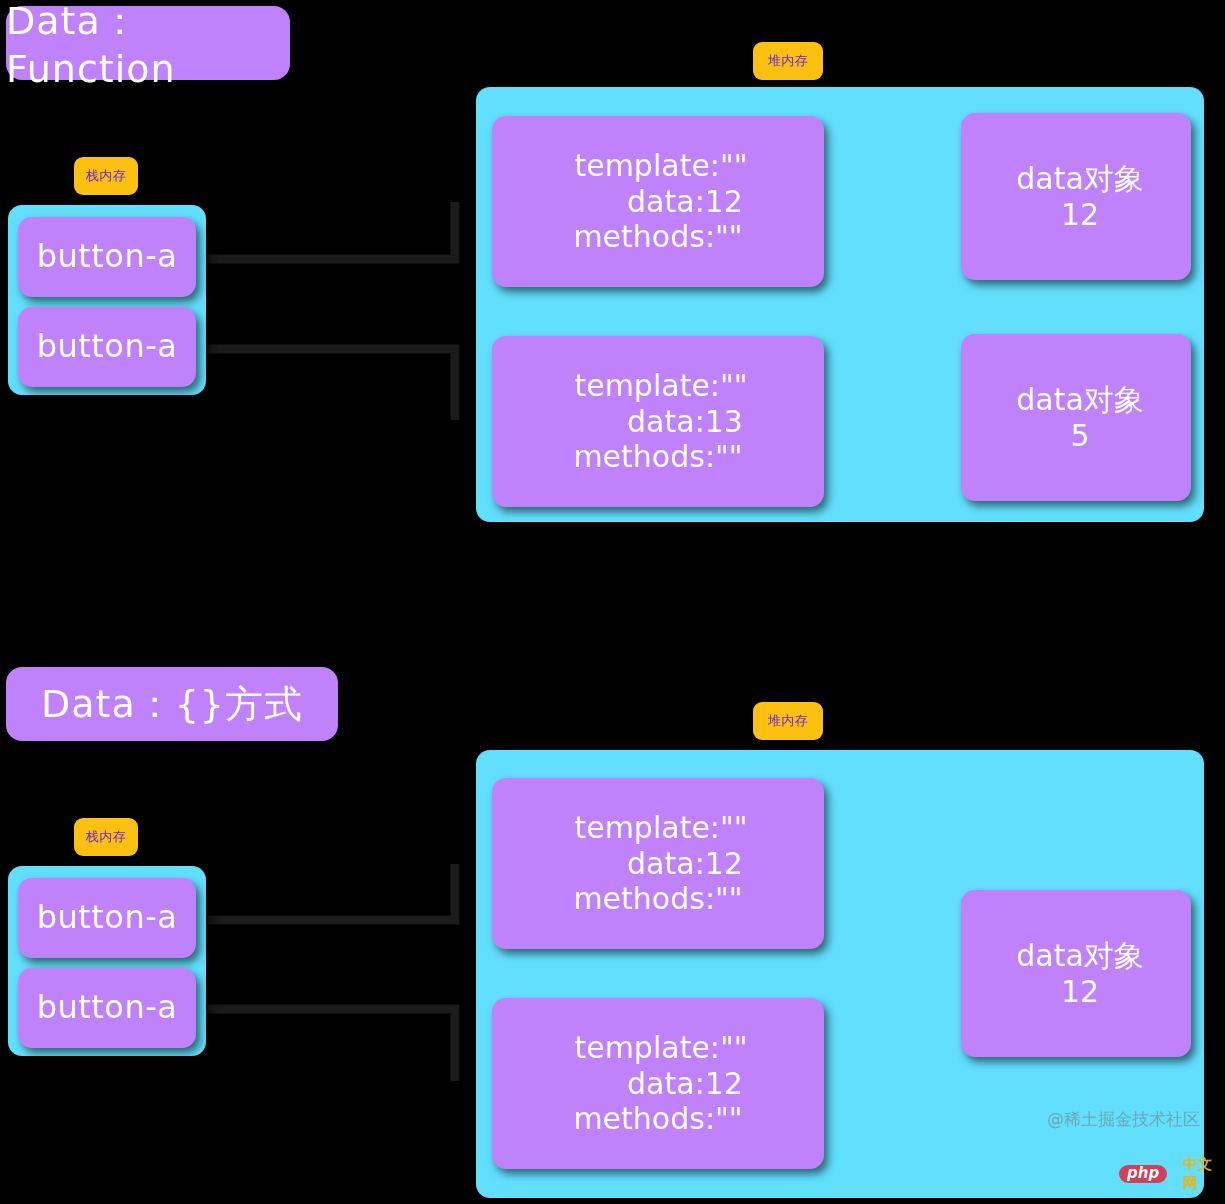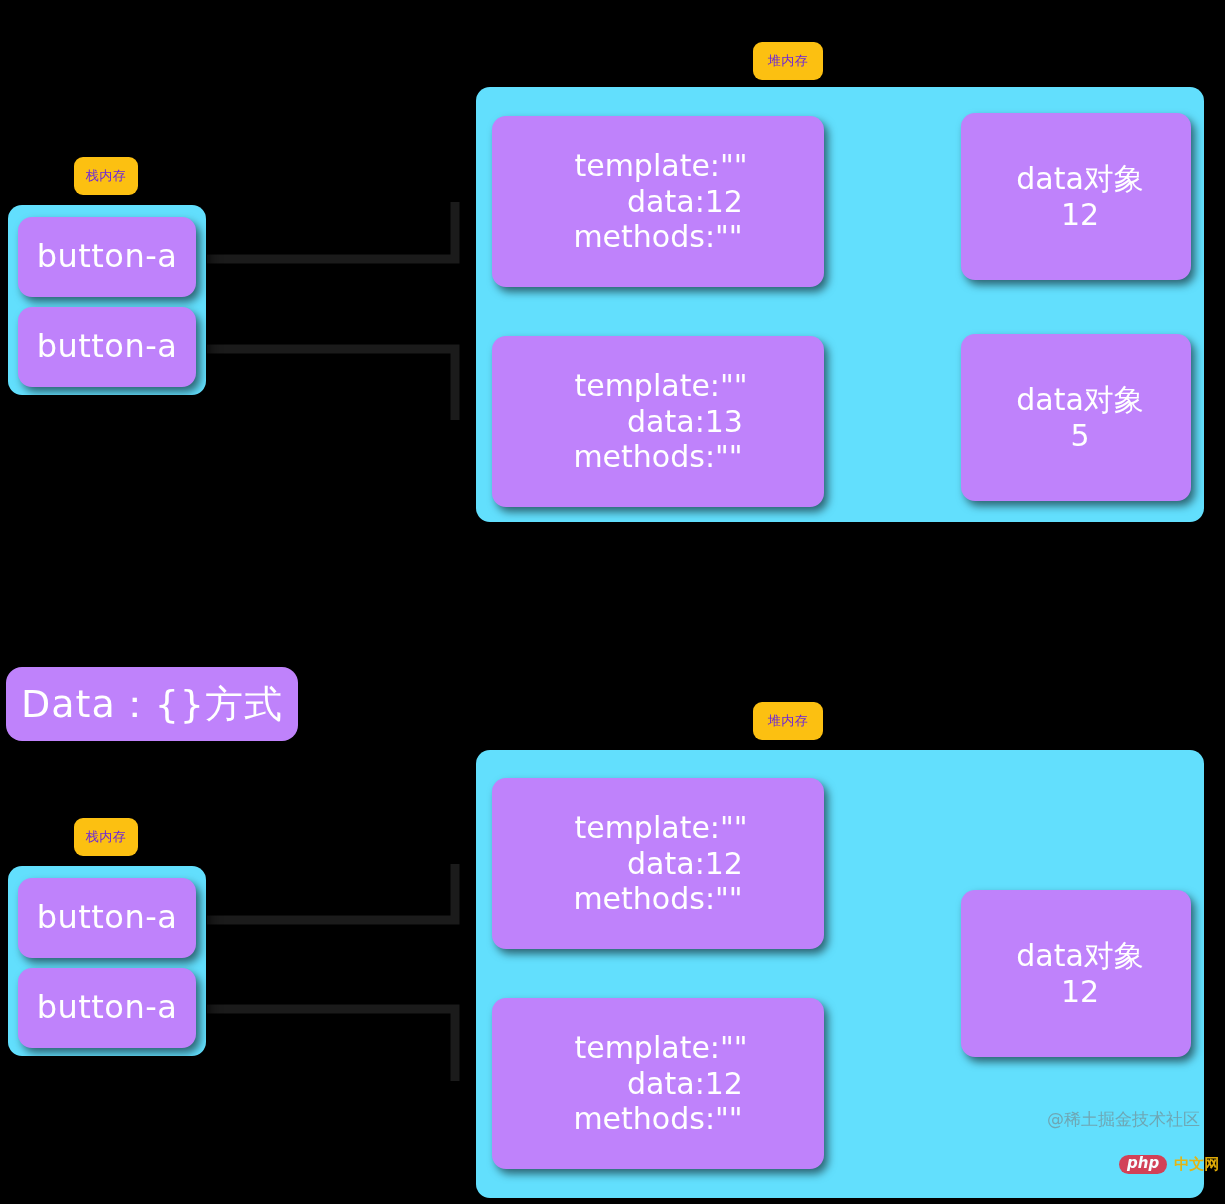--- a/index.html
+++ b/index.html
@@ -100,21 +100,22 @@
     pointer-events: none;
     overflow: visible;
   }
   svg.wires .thick { stroke: #1b1b1b; stroke-width: 9; fill: none; }
   svg.wires .thin  { stroke: #000000; stroke-width: 1.6; fill: none; }
 
   
   .wm-php {
     position: absolute;
     display: flex;
-    gap: 7px;
+    align-items: center;
+    gap: 15px;
     opacity: 0.95;
   }
   .wm-php .pill {
     background: #d9394f;
     color: #ffffff;
     font-size: 15px;
     font-style: italic;
     font-weight: bold;
     padding: 1px 8px 2px 8px;
     border-radius: 11px;
@@ -158,20 +159,21 @@
     <path class="thick" d="M207,1009 L455,1009 L455,1081"></path>
 
     <path class="thin" marker-end="url(#ah)" d="M455,863 L492,863"></path>
     <path class="thin" marker-end="url(#ah)" d="M455,1082 L492,1082"></path>
 
     <path class="thin" marker-end="url(#ah)" d="M604,863 L1072,863 L1072,886"></path>
 
     <path class="thin" marker-end="url(#ah)" d="M604,1082 L1072,1082 L1072,1057"></path>
   </svg>
 
+  <div class="heading" style="left:6px; top:6px; width:284px; height:74px;">Data：Function</div>
 
   <div class="memtag" style="left:74px; top:157px; width:64px; height:38px;">栈内存</div>
 
   <div class="cyanbox" style="left:8px; top:205px; width:198px; height:190px;">
     <div class="purple stack-item" style="left:10px; top:12px; width:178px; height:80px;">button-a</div>
     <div class="purple stack-item" style="left:10px; top:102px; width:178px; height:80px;">button-a</div>
   </div>
 
   <div class="memtag" style="left:753px; top:42px; width:70px; height:38px;">堆内存</div>
 
@@ -193,21 +195,21 @@
       <span>data对象</span>
       <span>12</span>
     </div>
 
     <div class="purple data-obj" style="left:485px; top:247px; width:230px; height:167px;">
       <span>data对象</span>
       <span>5</span>
     </div>
   </div>
 
-  <div class="heading" style="left:6px; top:667px; width:292px; height:74px;">Data：{}方式</div>
+  <div class="heading" style="left:6px; top:667px; width:332px; height:74px;">Data：{}方式</div>
 
   <div class="memtag" style="left:74px; top:818px; width:64px; height:38px;">栈内存</div>
 
   <div class="cyanbox" style="left:8px; top:866px; width:198px; height:190px;">
     <div class="purple stack-item" style="left:10px; top:12px; width:178px; height:80px;">button-a</div>
     <div class="purple stack-item" style="left:10px; top:102px; width:178px; height:80px;">button-a</div>
   </div>
 
   <div class="memtag" style="left:753px; top:702px; width:70px; height:38px;">堆内存</div>
 

